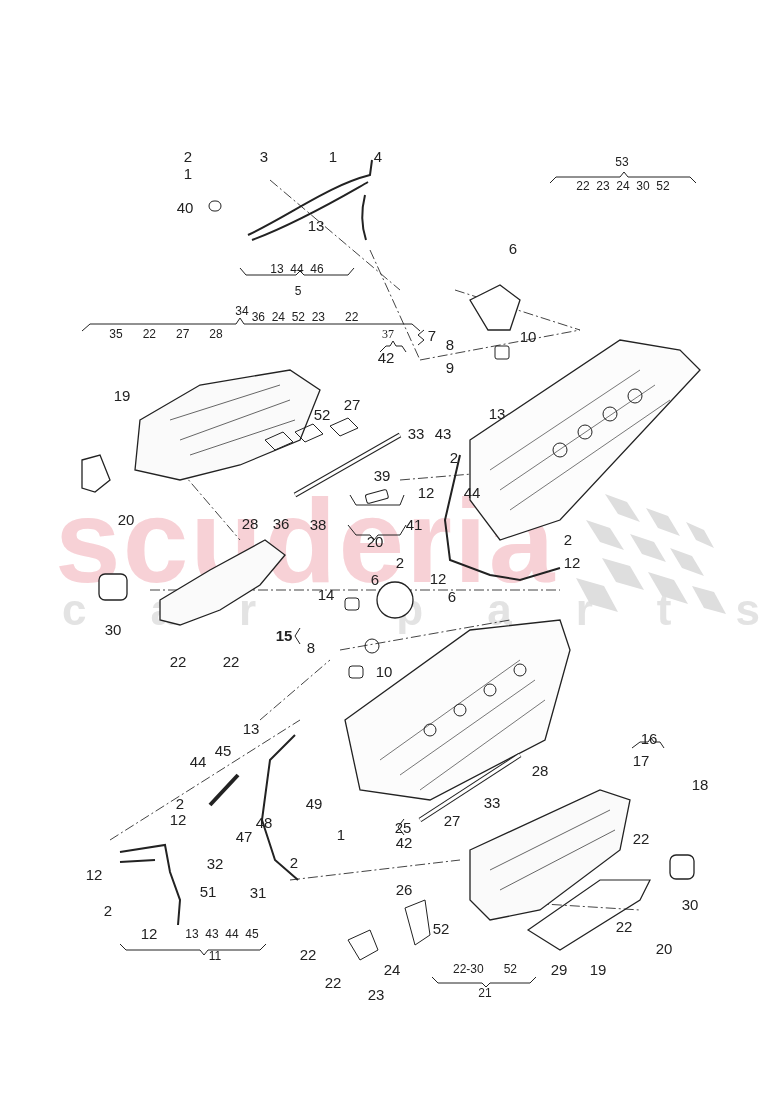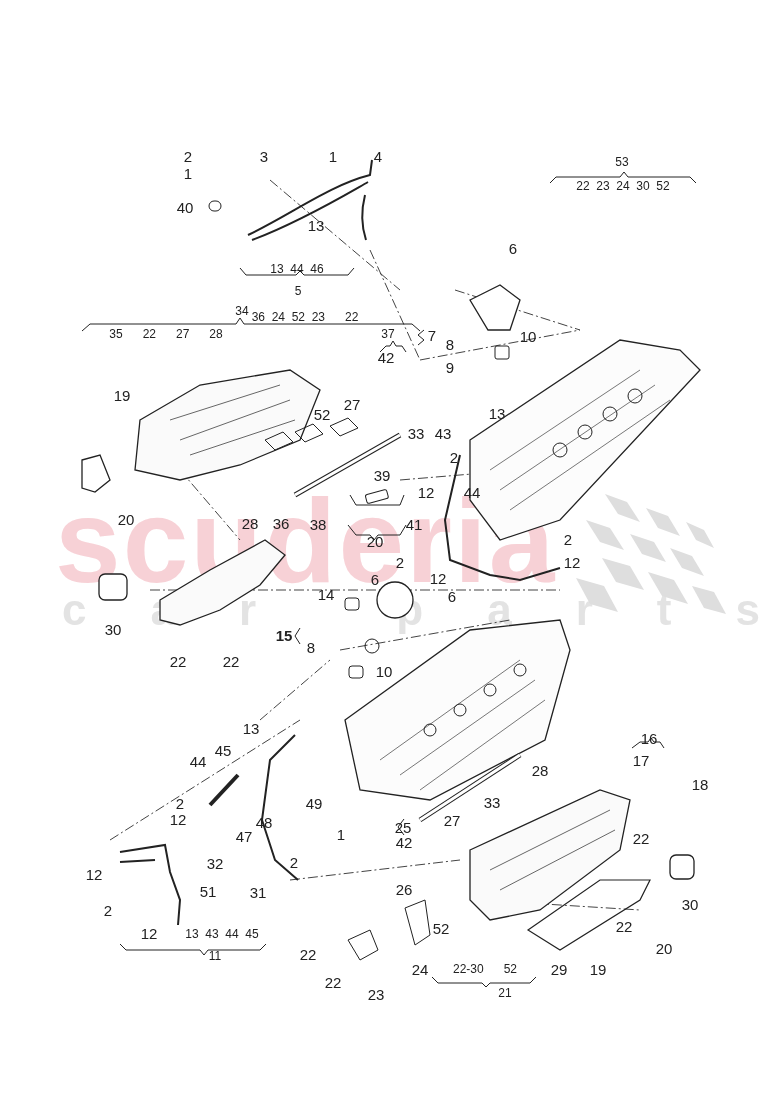--- a/index.html
+++ b/index.html
@@ -149,27 +149,27 @@
       <path d="M350,495 L356,505 L400,505 L404,495"></path>
       <path d="M348,525 L356,535 L370,535 L374,540 L378,535 L400,535 L406,525"></path>
     </g>
   </svg>
 
   <div class="grp" style="left:622px;top:155px;">53</div>
   <div class="grp" style="left:623px;top:179px;white-space:pre;">22  23  24  30  52</div>
   <div class="grp" style="left:242px;top:304px;">34</div>
   <div class="grp" style="left:166px;top:327px;white-space:pre;">35      22      27      28</div>
   <div class="grp" style="left:305px;top:310px;white-space:pre;">36  24  52  23      22</div>
-  <div class="grp" style="left:388px;top:327px;">37</div>
+  <div class="grp" style="left:388px;top:327px;font-family:Liberation Serif, serif;">37</div>
   <div class="grp" style="left:297px;top:262px;white-space:pre;">13  44  46</div>
   <div class="grp" style="left:298px;top:284px;">5</div>
   <div class="grp" style="left:222px;top:927px;white-space:pre;">13  43  44  45</div>
   <div class="grp" style="left:215px;top:949px;">11</div>
   <div class="grp" style="left:485px;top:962px;white-space:pre;">22-30      52</div>
-  <div class="grp" style="left:505px;top:986px;">21</div>
+  <div class="grp" style="left:485px;top:986px;">21</div>
 
   <div id="callouts">
       <div class="lbl" style="left: 188px; top: 156px;">2</div>
       <div class="lbl" style="left: 188px; top: 173px;">1</div>
       <div class="lbl" style="left: 264px; top: 156px;">3</div>
       <div class="lbl" style="left: 333px; top: 156px;">1</div>
       <div class="lbl" style="left: 378px; top: 156px;">4</div>
       <div class="lbl" style="left: 185px; top: 207px;">40</div>
       <div class="lbl" style="left: 316px; top: 225px;">13</div>
       <div class="lbl" style="left: 513px; top: 248px;">6</div>
@@ -231,19 +231,19 @@
       <div class="lbl" style="left: 208px; top: 891px;">51</div>
       <div class="lbl" style="left: 258px; top: 892px;">31</div>
       <div class="lbl" style="left: 108px; top: 910px;">2</div>
       <div class="lbl" style="left: 404px; top: 889px;">26</div>
       <div class="lbl" style="left: 690px; top: 904px;">30</div>
       <div class="lbl" style="left: 441px; top: 928px;">52</div>
       <div class="lbl" style="left: 624px; top: 926px;">22</div>
       <div class="lbl" style="left: 664px; top: 948px;">20</div>
       <div class="lbl" style="left: 149px; top: 933px;">12</div>
       <div class="lbl" style="left: 308px; top: 954px;">22</div>
-      <div class="lbl" style="left: 392px; top: 969px; margin-left: 28px;">24</div>
+      <div class="lbl" style="left: 392px; top: 969px;">24</div>
       <div class="lbl" style="left: 559px; top: 969px;">29</div>
       <div class="lbl" style="left: 598px; top: 969px;">19</div>
       <div class="lbl" style="left: 333px; top: 982px;">22</div>
       <div class="lbl" style="left: 376px; top: 994px;">23</div>
     </div>
 </div>
 
 </body></html>

